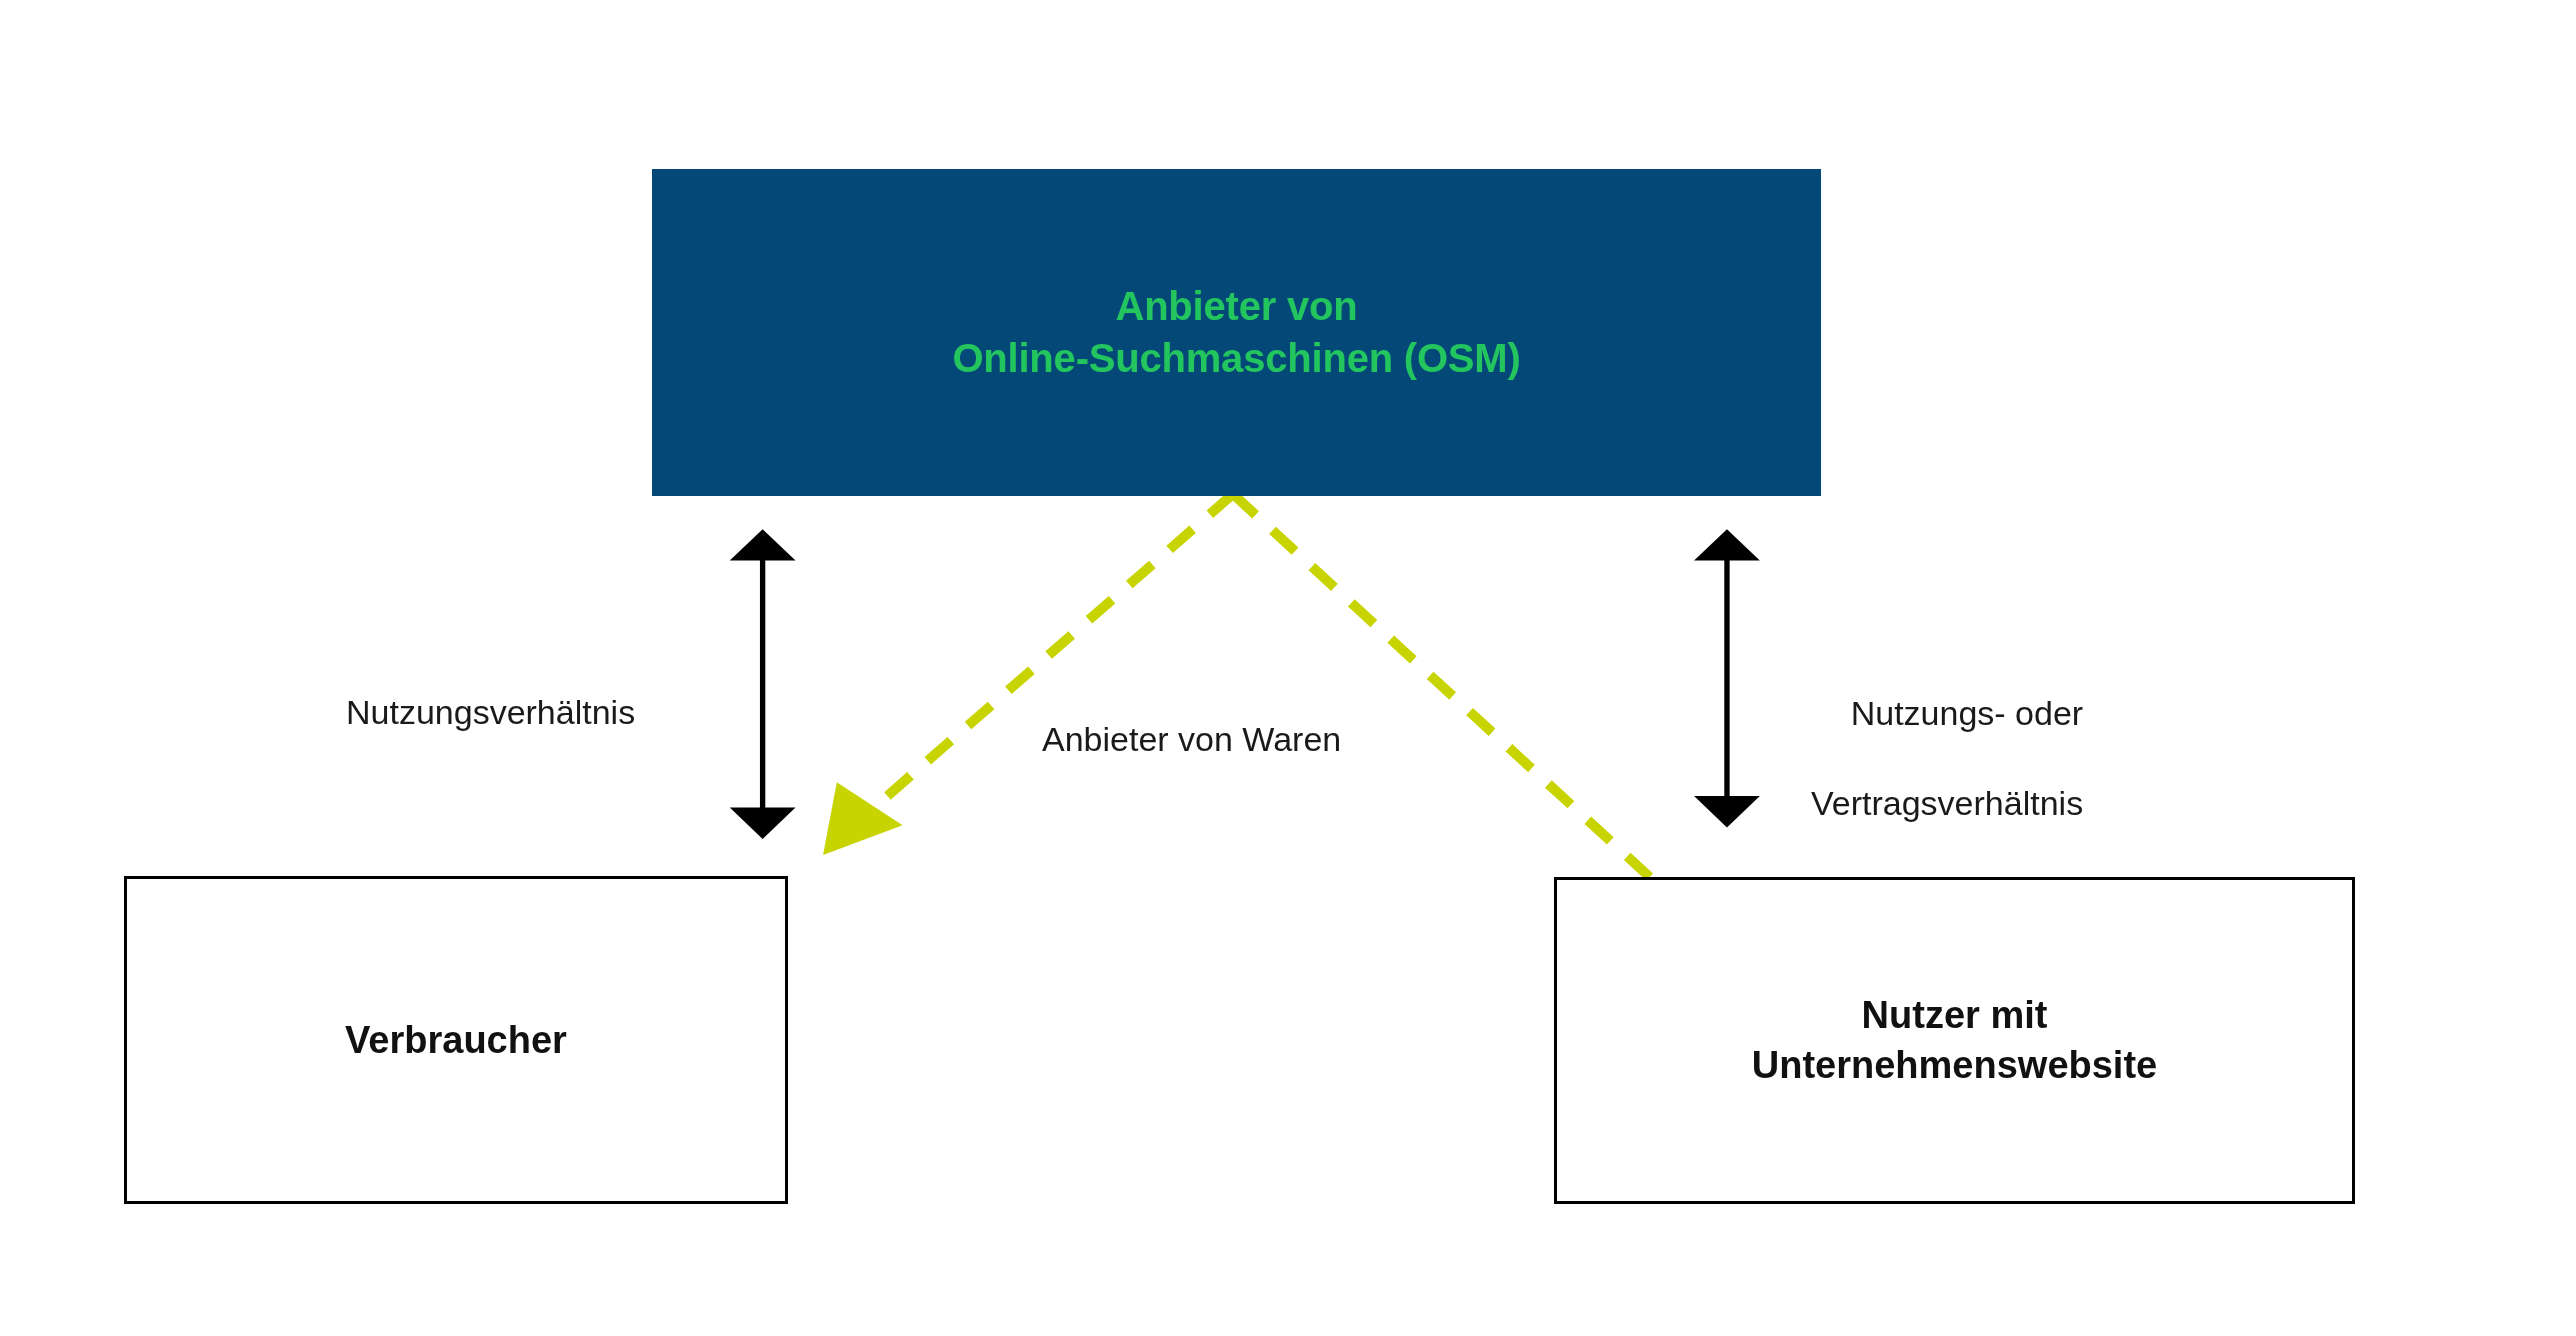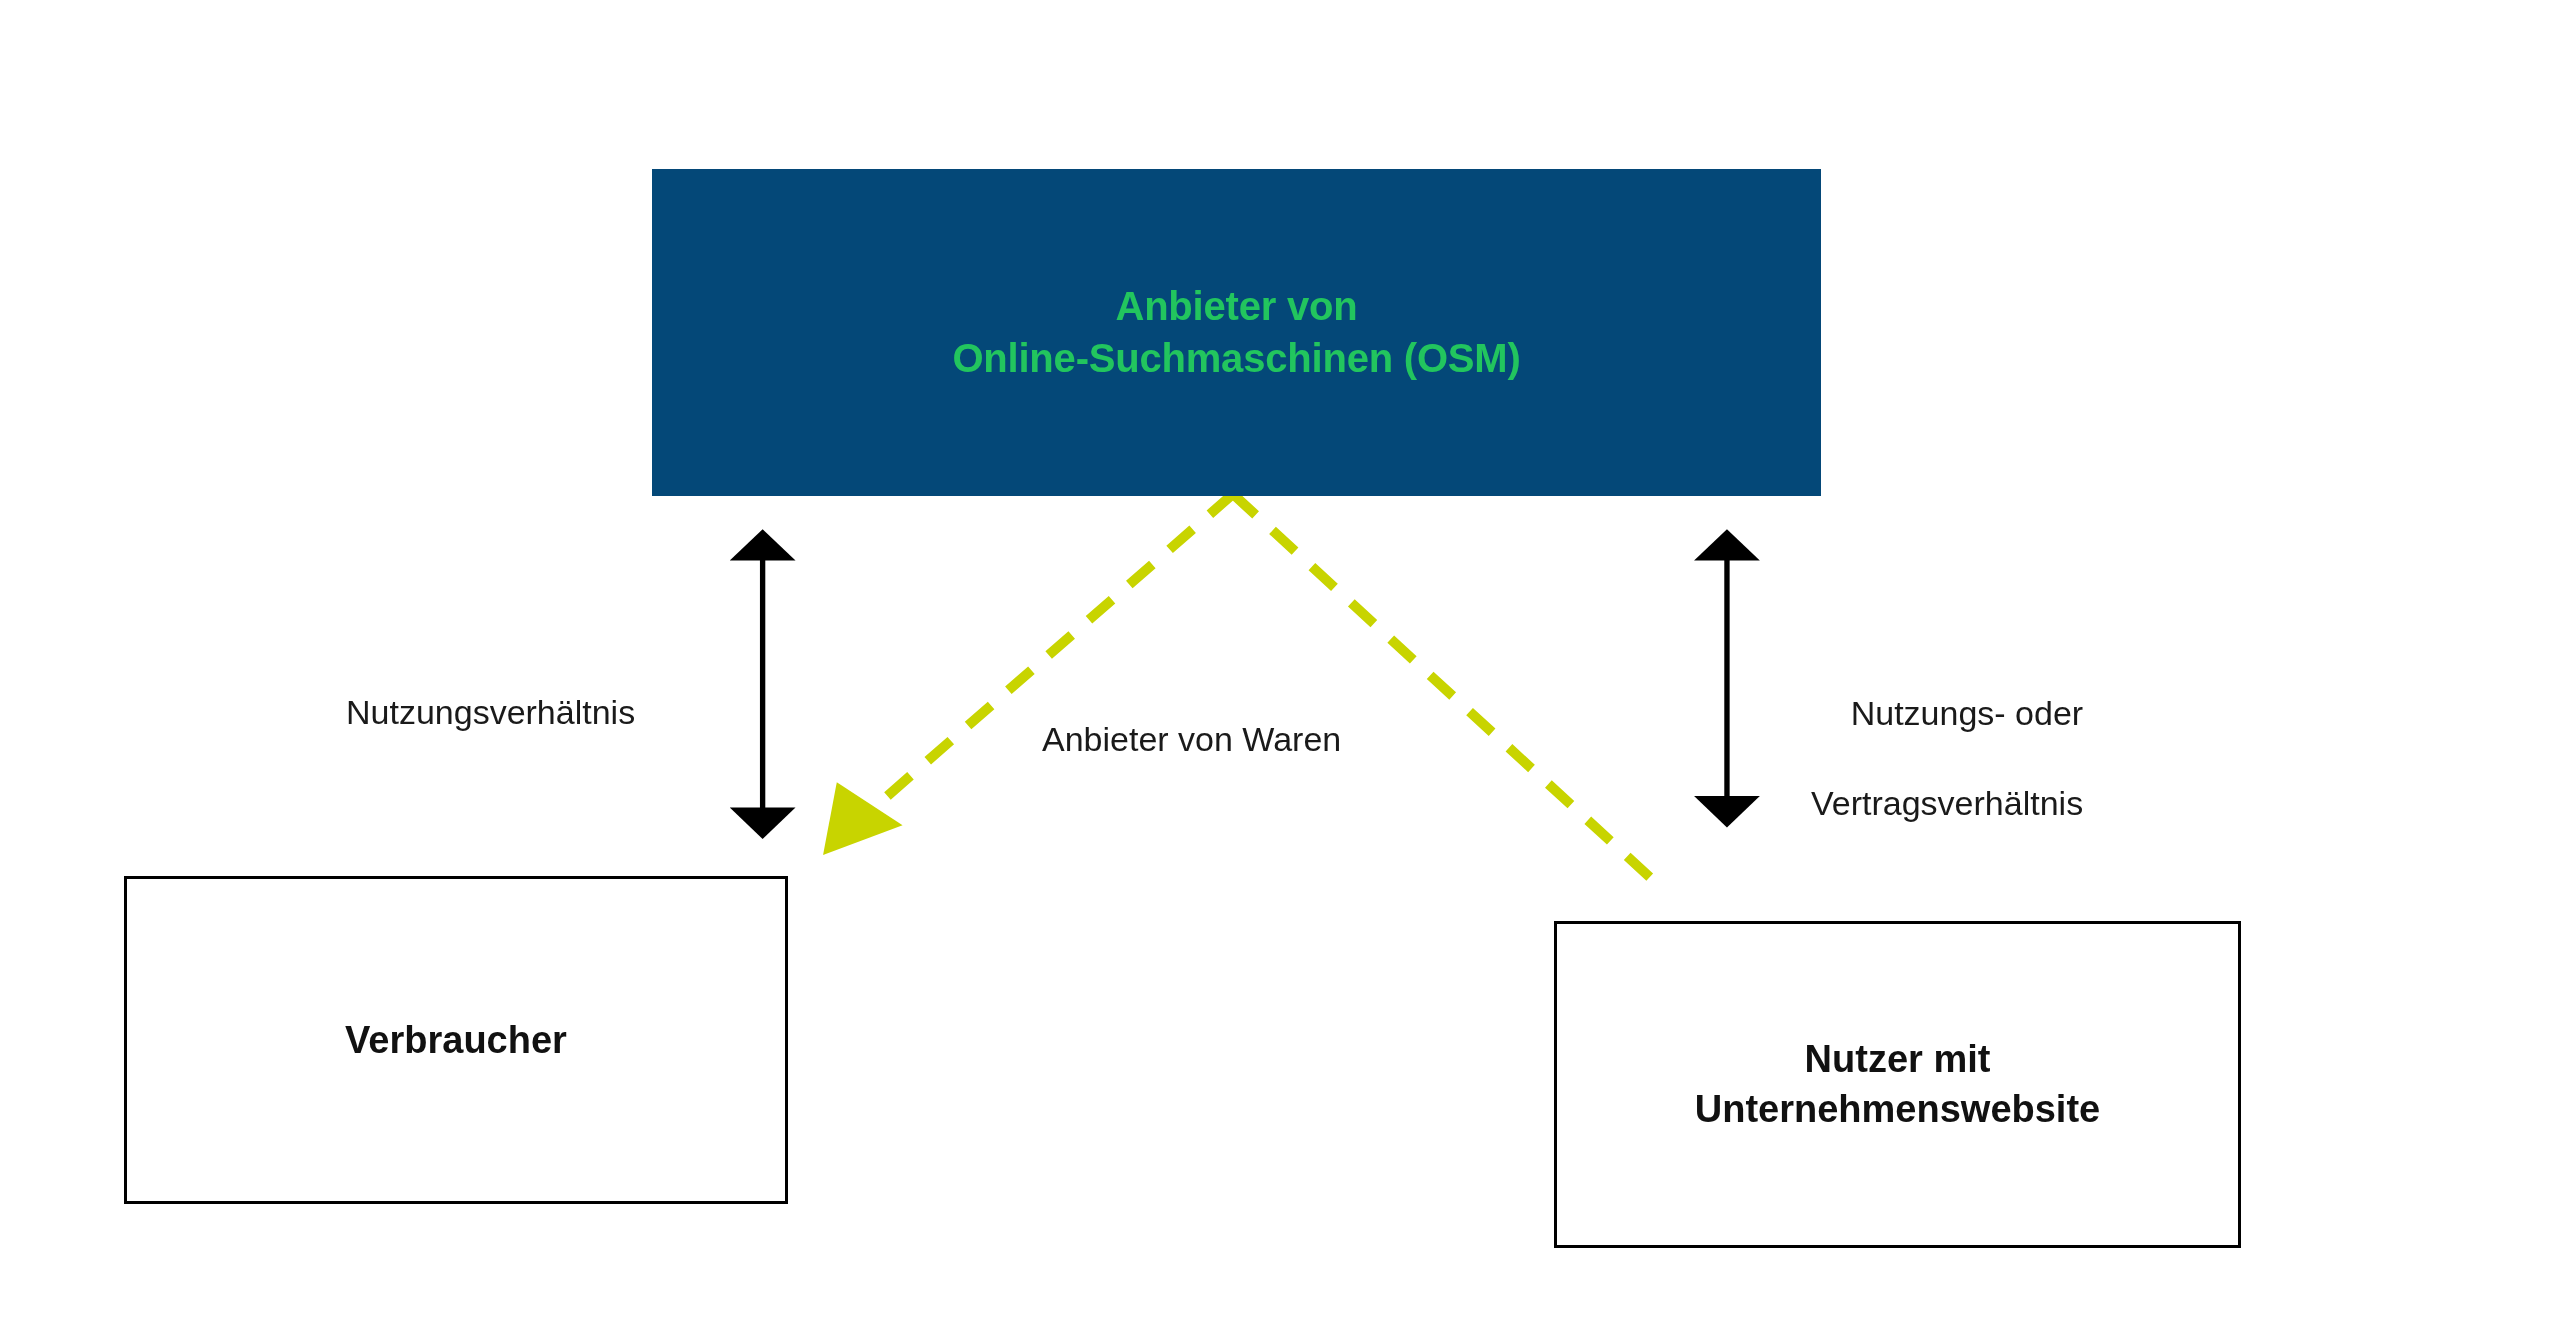--- a/index.html
+++ b/index.html
@@ -56,25 +56,24 @@
   #consumer-box .box-label {
     color: #111111;
     font-weight: bold;
     font-size: 38px;
     line-height: 1.28;
   }
 
   #business-box {
     left: 1554px;
     top: 877px;
-    width: 687px;
+    width: 801px;
     height: 327px;
     background: #ffffff;
     border: 3.1px solid #000000;
-    margin-top: 44px;
   }
   #business-box .box-label {
     color: #111111;
     font-weight: bold;
     font-size: 38px;
     line-height: 1.30;
   }
 
   
   .edge-label {

